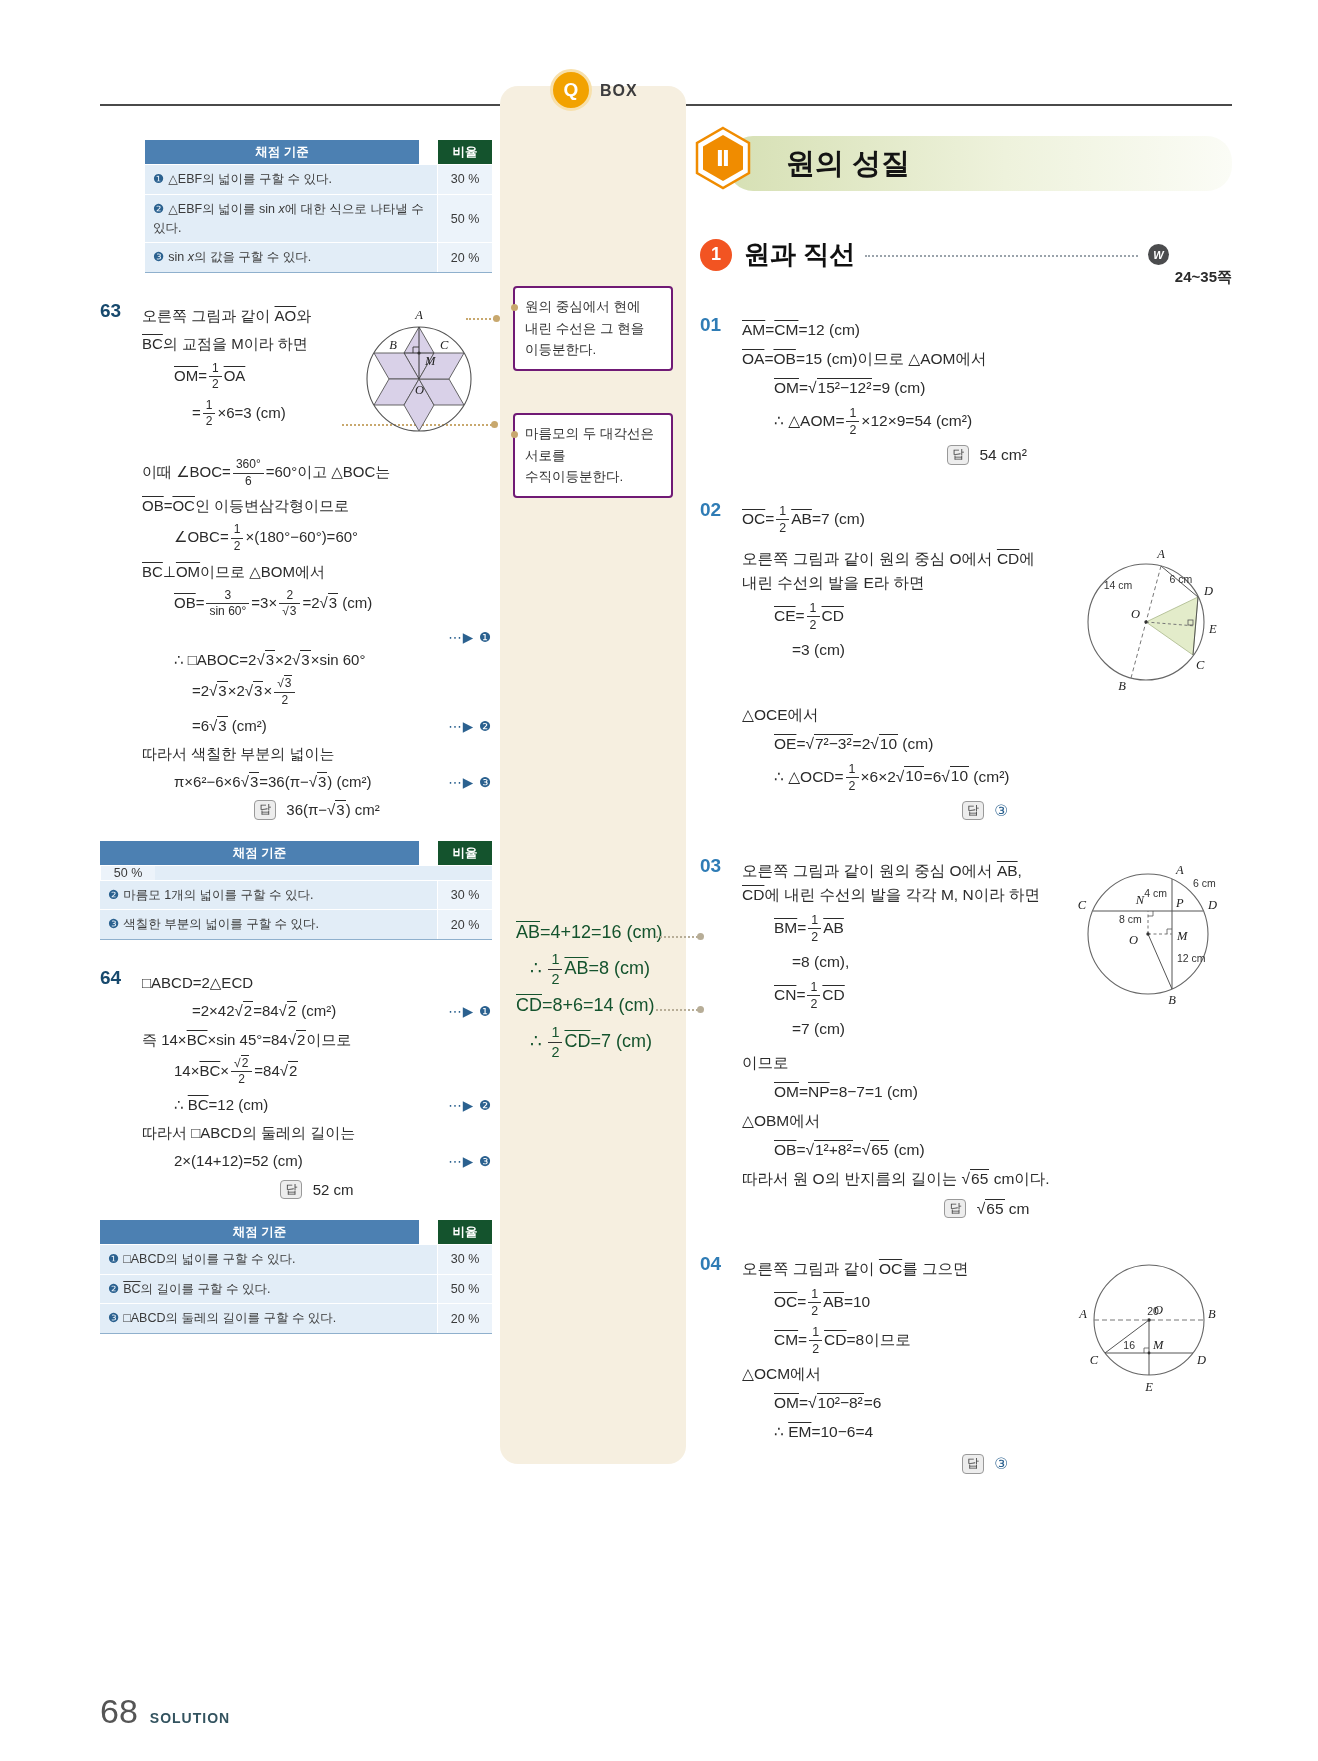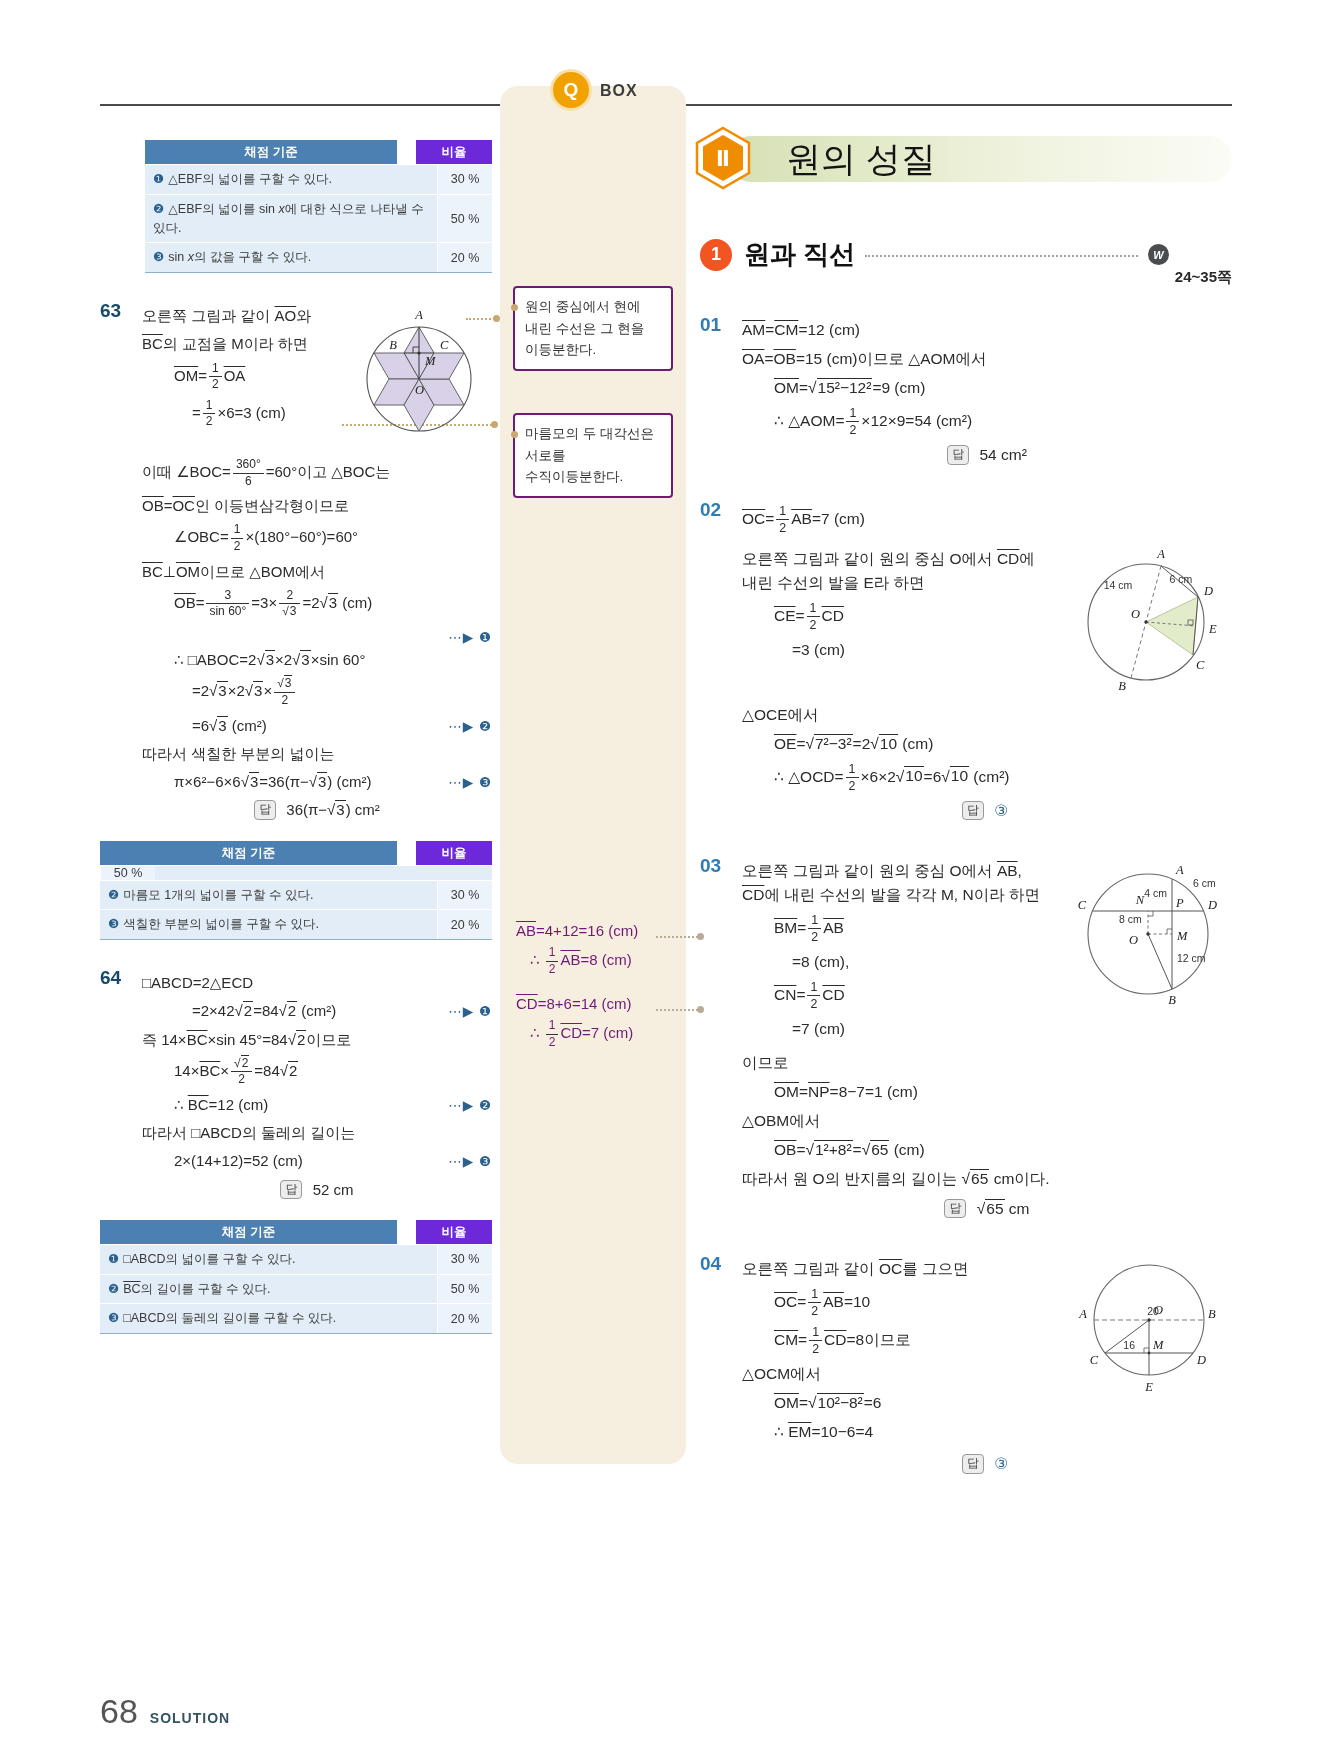--- a/index.html
+++ b/index.html
@@ -10,21 +10,21 @@
   
   .qcol{position:absolute;left:500px;top:86px;width:186px;height:1378px;background:#f6efe0;border-radius:18px;}
   .qbadge{position:absolute;left:50px;top:-17px;display:flex;align-items:center;gap:8px;}
   .qcircle{width:36px;height:36px;border-radius:50%;background:#f2a200;border:3px solid #f7e0ac;
            color:#fff;font-weight:bold;font-size:19px;display:flex;align-items:center;justify-content:center;}
   .qboxlabel{font-weight:bold;font-size:16px;color:#3c3c3e;letter-spacing:1px;padding-top:2px;}
   .qnote{position:absolute;left:13px;right:13px;background:#fff;border:2px solid #701a75;border-radius:4px;padding:8px 10px;}
   .qnote p{margin:0;font-size:13.5px;line-height:1.6;color:#333;word-break:keep-all;}
   .qdot{position:absolute;left:-4px;top:16px;width:7px;height:7px;border-radius:50%;background:#c8a86e;}
   #qnote1{top:200px;} #qnote2{top:327px;}
-  .qcalc{position:absolute;left:16px;right:8px;font-size:15px;color:#701a75;}
+  .qcalc{position:absolute;left:16px;right:8px;font-size:18px;color:#14532d;}
   #qcalc1{top:830px;} #qcalc2{top:903px;}
   .qcalc .ln{margin:3px 0;}
   .qcalc .ln.f1{padding-left:14px;}
 
   .dotline{position:absolute;border-top:2px dotted #c8a86e;}
   .dotline::after{content:"";position:absolute;right:-2px;top:-5px;width:7px;height:7px;border-radius:50%;background:#c8a86e;}
   .dl1{left:342px;top:424px;width:154px;}
   .dl2{left:466px;top:318px;width:32px;}
   .dl3{left:656px;top:936px;width:46px;border-color:#b7ad97;}
   .dl3::after,.dl4::after{background:#b7ad97;}
@@ -32,21 +32,21 @@
 
   
   .col-left{position:absolute;left:100px;top:140px;width:392px;font-size:15px;}
   .col-right{position:absolute;left:700px;top:136px;width:532px;font-size:15.5px;}
 
   
   .crit-table{border-bottom:1px solid #8fb0cd;font-size:12.5px;color:#3a3a3a;}
   #table1{margin-left:45px;}
   .crit-head{display:flex;height:24px;line-height:24px;color:#fff;font-weight:bold;text-align:center;}
   .crit-head .hl{flex:1;background:#4c80b2;}
-  .crit-head .hr{width:76px;background:#6d28d9;margin-left:19px;}
+  .crit-head .hr{width:54px;background:#14532d;margin-left:19px;}
   .crit-row{display:flex;background:#e2edf7;border-top:1px solid #fff;}
   .crit-row .ct{flex:1;padding:5px 8px;line-height:1.5;word-break:keep-all;}
   .crit-row .cp{width:54px;background:#ecf3fa;border-left:1px solid #fff;display:flex;align-items:center;justify-content:center;}
 
   
   .prob{display:flex;margin-top:26px;}
   .prob .pn{width:42px;flex:none;font-weight:bold;font-size:19px;padding-top:1px;}
   .pn-left{color:#17496d;} .pn-right{color:#2f7cb5;}
   .prob .pb{flex:1;min-width:0;}
   .figrow{display:flex;align-items:flex-start;}
@@ -64,22 +64,22 @@
   rx{border-top:1.3px solid currentColor;padding:0 1px;}
   fr{display:inline-block;vertical-align:middle;text-align:center;font-size:0.8em;line-height:1.3;margin:0 2px;}
   fr fn{display:block;border-bottom:1px solid #333;padding:0 3px;}
   fr fd{display:block;padding:0 3px;}
   ab{display:inline-block;border:1px solid #999;border-radius:4px;background:#ededed;color:#444;
      font-size:12px;line-height:1.3;padding:1px 4px;margin-right:6px;vertical-align:2px;}
 
   
   .chap{position:relative;height:54px;margin-bottom:32px;}
   .chap-badge{position:absolute;left:-6px;top:-10px;z-index:2;}
-  .chap-pill{margin-left:28px;height:46px;border-radius:25px;background:linear-gradient(90deg,#d6e0b4,#eef2dc 55%,#fbfcf6);
-             display:flex;align-items:center;padding-left:58px;font-size:35px;font-weight:normal;color:#141414;}
+  .chap-pill{margin-left:28px;height:55px;border-radius:25px;background:linear-gradient(90deg,#d6e0b4,#eef2dc 55%,#fbfcf6);
+             display:flex;align-items:center;padding-left:58px;font-size:29px;font-weight:bold;color:#141414;}
   .sect{display:flex;align-items:center;margin-bottom:20px;}
   .sect-num{width:32px;height:32px;border-radius:50%;background:#f25422;color:#fff;font-weight:bold;font-size:18px;
             display:flex;align-items:center;justify-content:center;flex:none;}
   .sect-title{font-size:26px;font-weight:bold;margin-left:12px;color:#101010;}
   .sect-lead{flex:1;margin:0 10px;border-bottom:2px dotted #9aa3ab;height:2px;}
   .wmark{width:21px;height:21px;border-radius:50%;background:#4b4c4e;color:#fff;font-size:11px;font-style:italic;
          font-weight:bold;display:flex;align-items:center;justify-content:center;flex:none;margin-right:6px;}
   .sect-pages{font-size:15px;font-weight:bold;color:#2b2b2b;margin-top:46px;}
 
   

